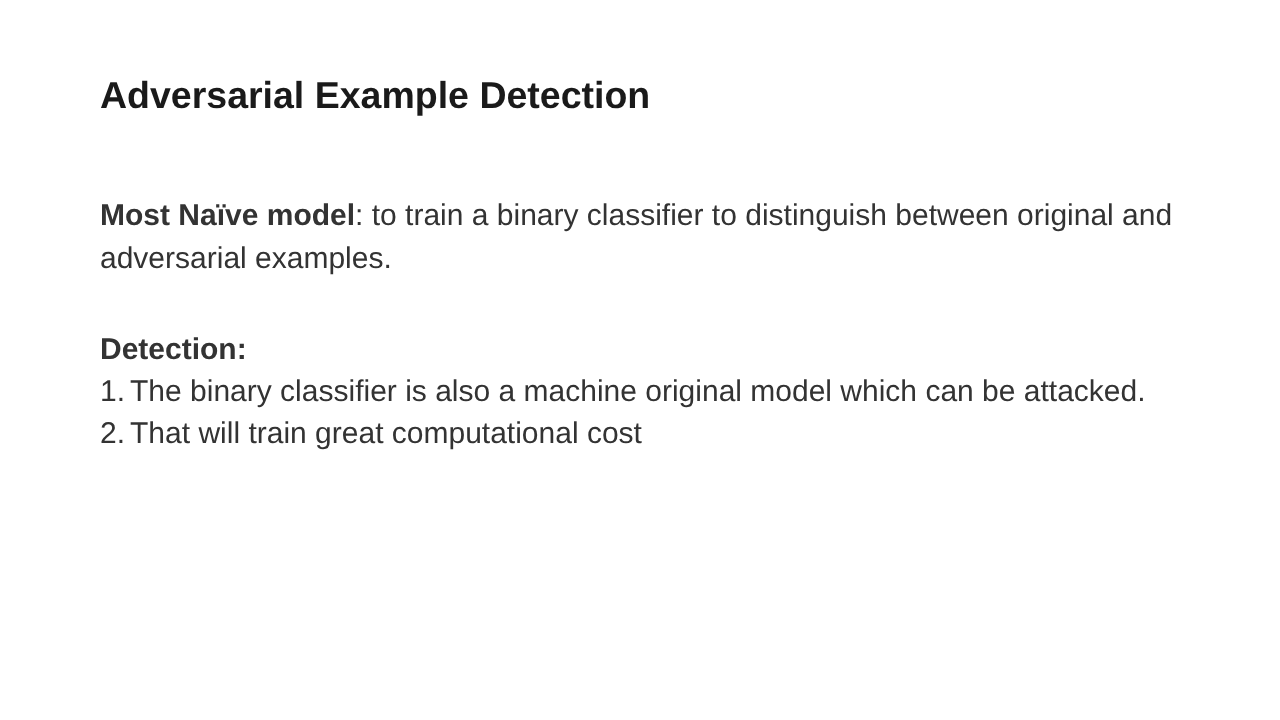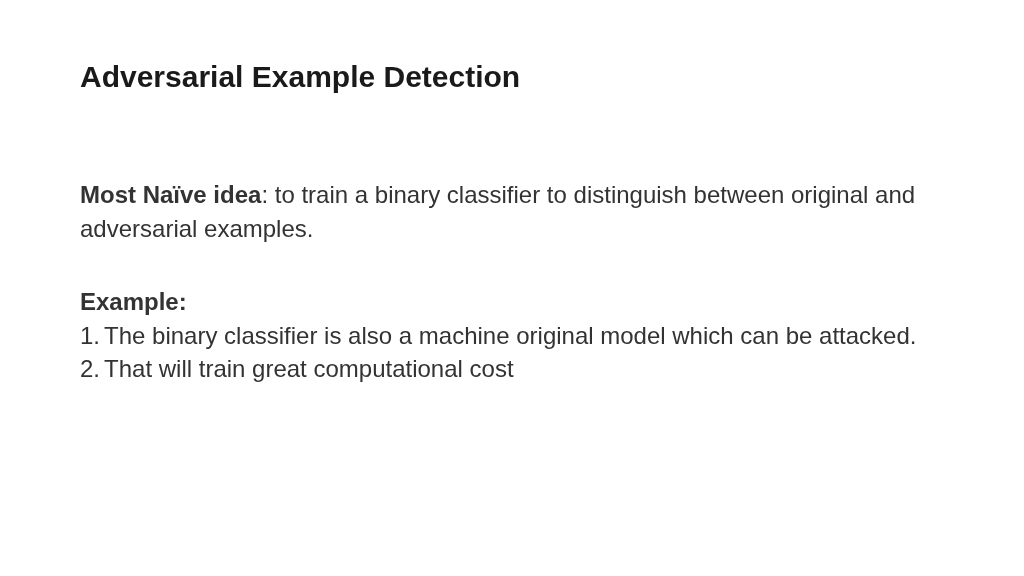--- a/index.html
+++ b/index.html
@@ -12,21 +12,21 @@
       height: 576px;
       background: #ffffff;
       font-family: "Segoe UI", Tahoma, Arial, sans-serif;
       color: #1a1a1a;
       padding: 60px 80px;
       overflow: hidden;
     }
     .title {
       font-size: 30px;
       font-weight: 700;
-      margin-bottom: 84px;
+      margin-bottom: 62px;
     }
     .content {
       font-size: 24px;
       line-height: 1.4;
       color: #333;
     }
     .idea-block {
       margin-bottom: 40px;
     }
     .idea-label {
@@ -51,23 +51,23 @@
       padding-right: 4px;
     }
   </style>
 </head>
 <body>
 
 <h1 class="title">Adversarial Example Detection</h1>
 
 <div class="content">
   <div class="idea-block">
-    <span class="idea-label">Most Naïve idea</span><span>: to train a binary classifier to distinguish between original and adversarial examples.</span>
+    <span class="idea-label">Most Naïve model</span><span>: to train a binary classifier to distinguish between original and adversarial examples.</span>
   </div>
 
   <div>
-    <span class="problems-label">Example:</span>
+    <span class="problems-label">Detection:</span>
     <ol class="problems-list">
       <li>The binary classifier is also a machine original model which can be attacked.</li>
       <li>That will train great computational cost</li>
     </ol>
   </div>
 </div>
 
 </body></html>

